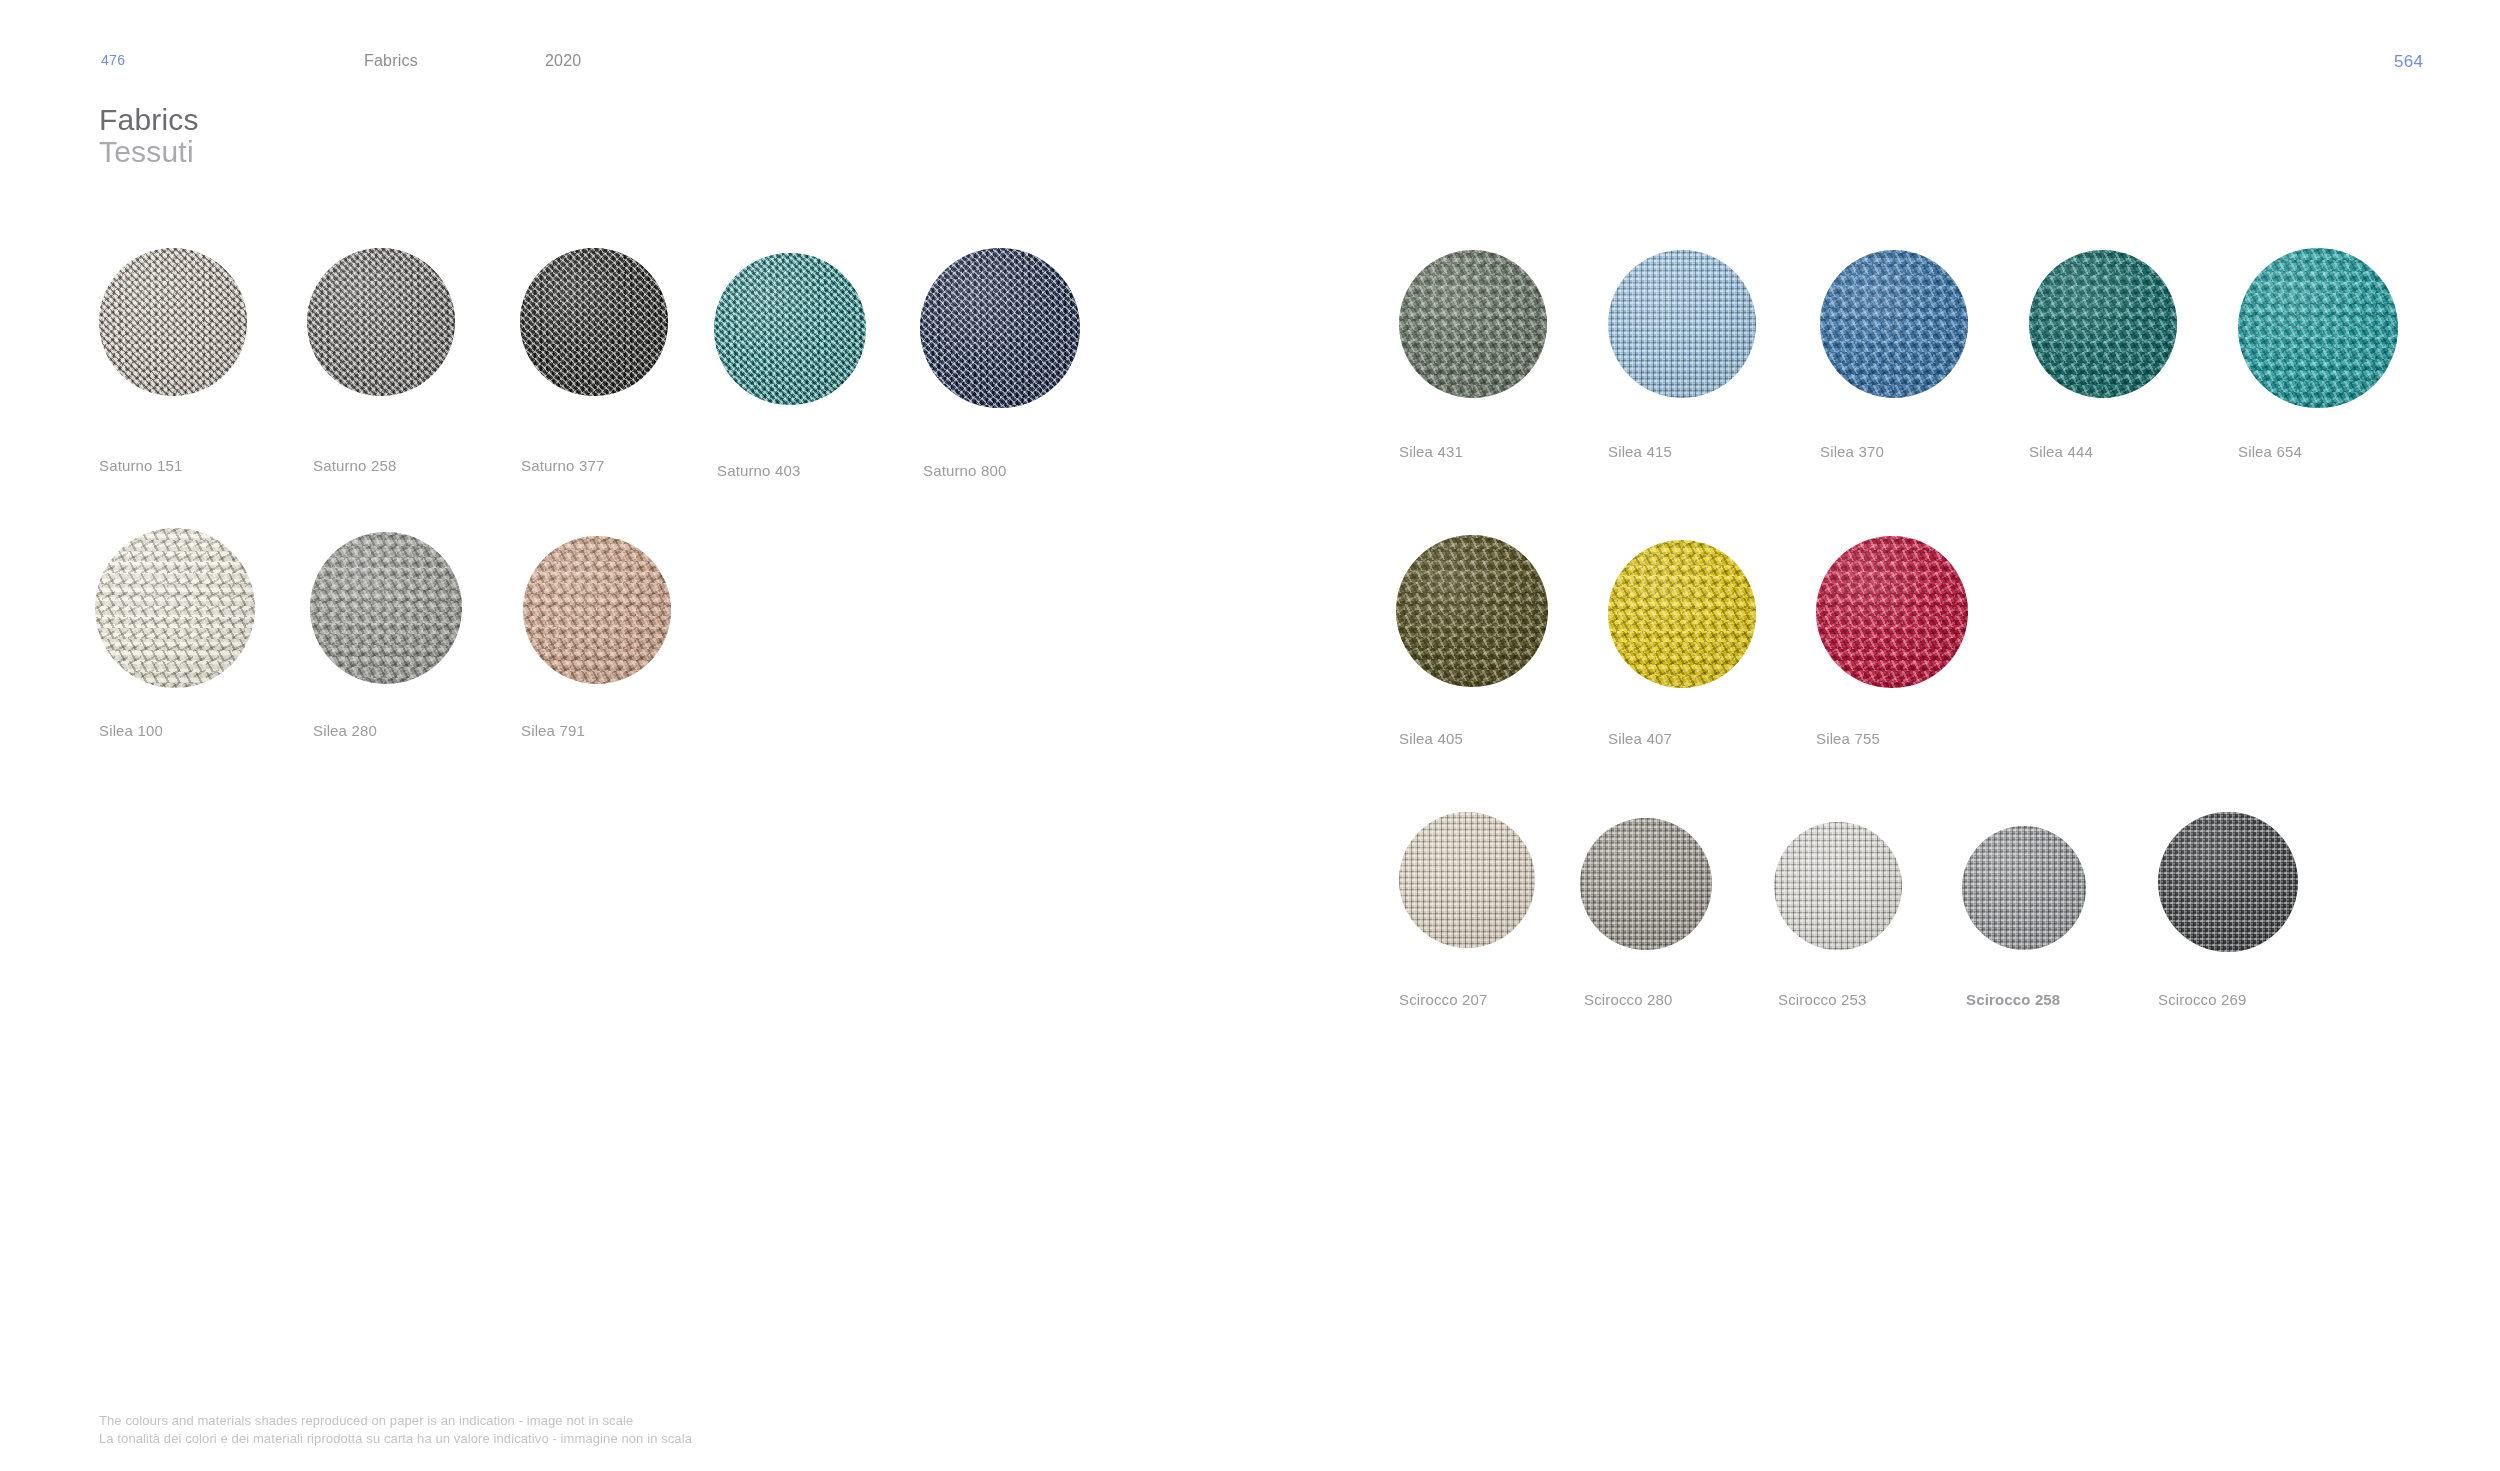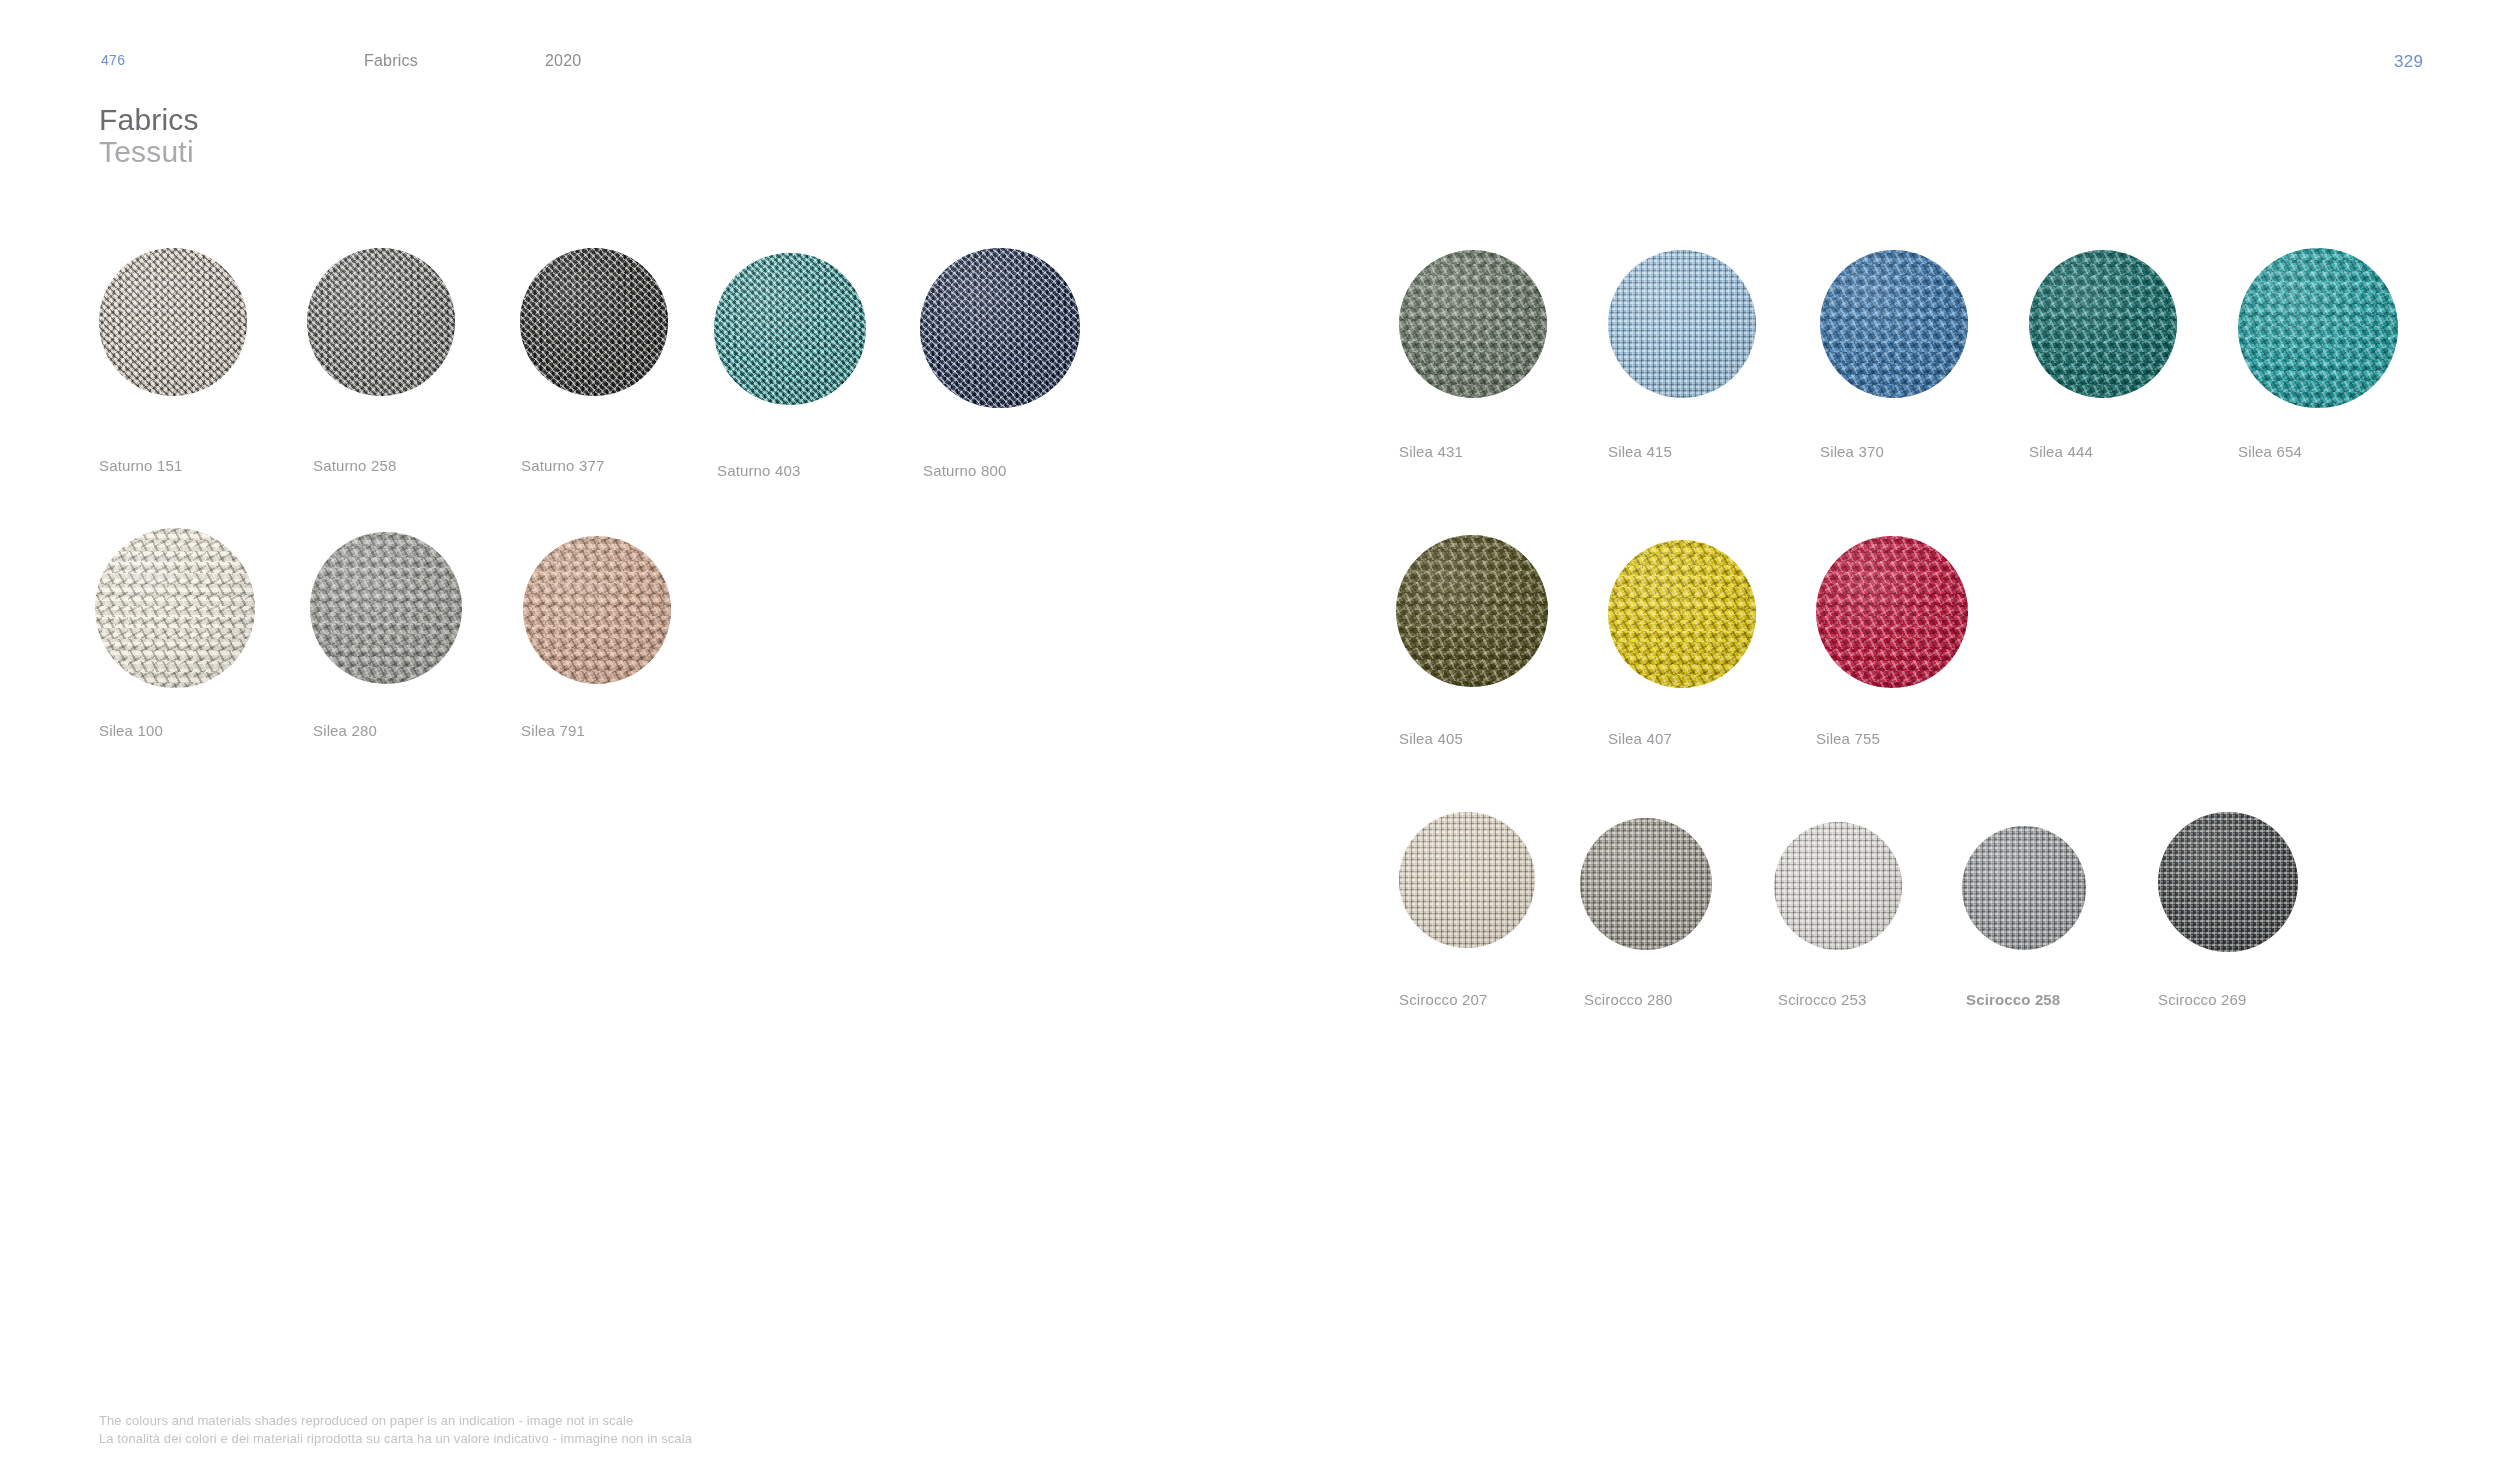--- a/index.html
+++ b/index.html
@@ -181,21 +181,21 @@
     letter-spacing: 0.1px;
   }
 </style>
 </head>
 <body>
 
 <div class="page-header">
   <span class="folio-left">476</span>
   <span class="header-section">Fabrics</span>
   <span class="header-year">2020</span>
-  <span class="folio-right">329</span>
+  <span class="folio-right">564</span>
 </div>
 
 <div class="title-block">
   <div class="title-en">Fabrics</div>
   <div class="title-it">Tessuti</div>
 </div>
 
 <div id="swatch-root">
     <div class="swatch-group" style="left: 0px; top: 0px;">
       <div class="swatch-cell" style="left: 99px; top: 0px;">

